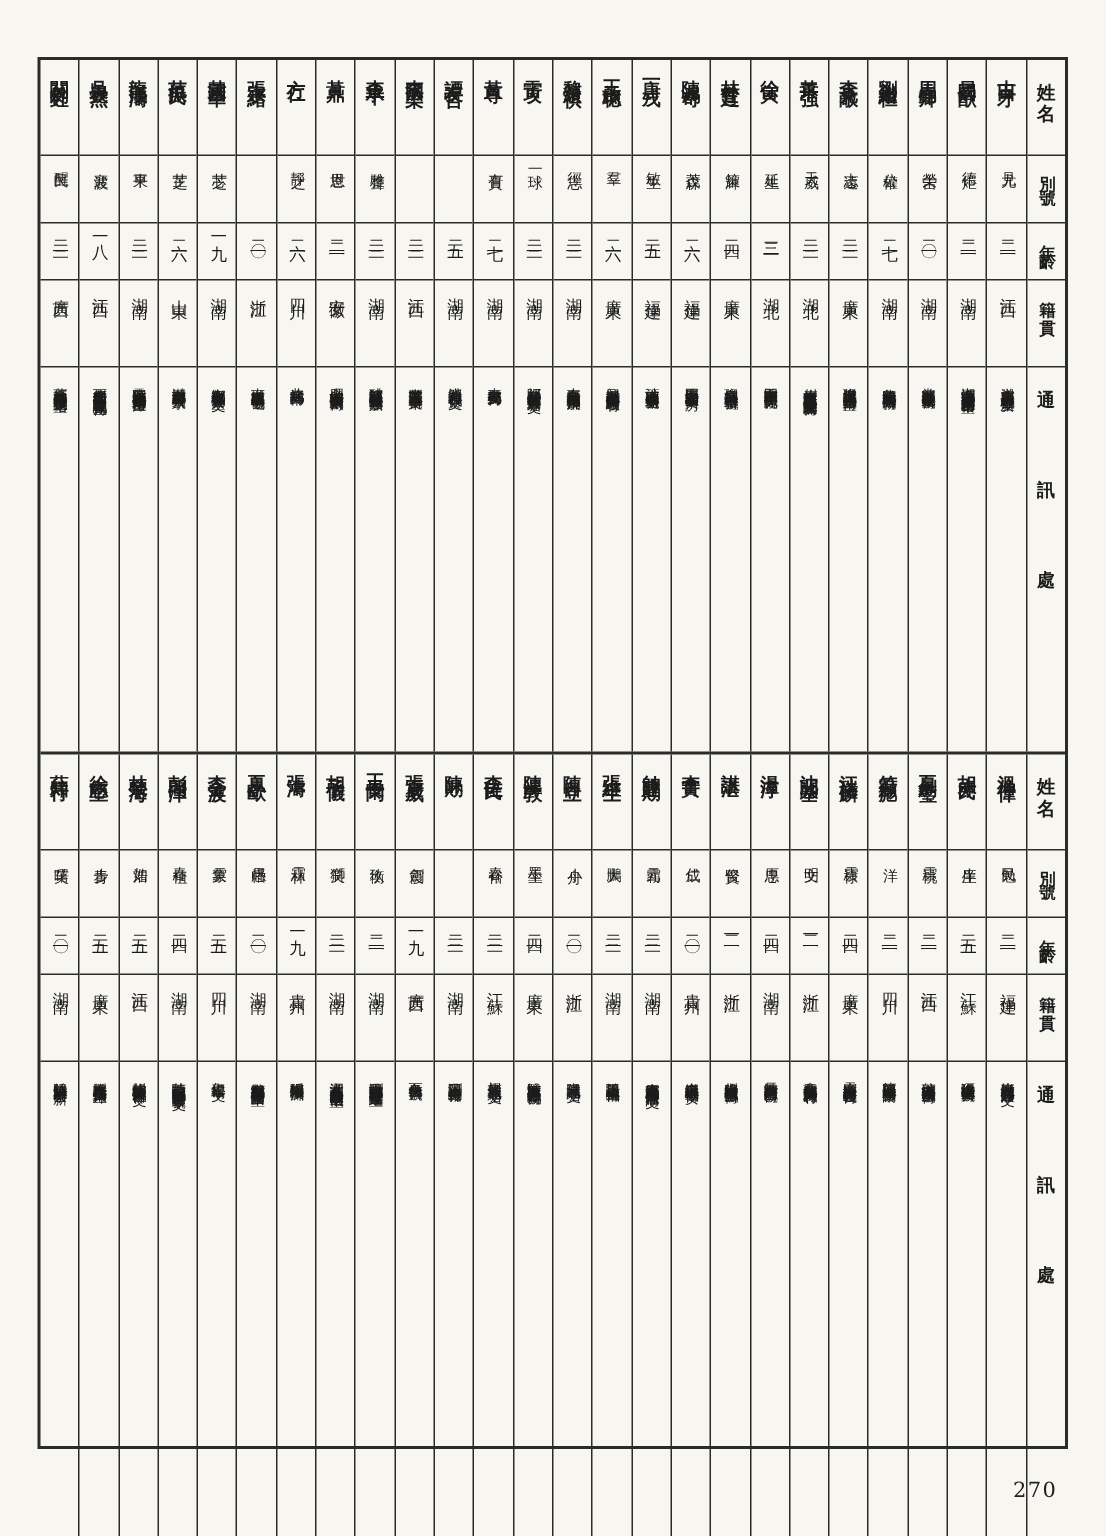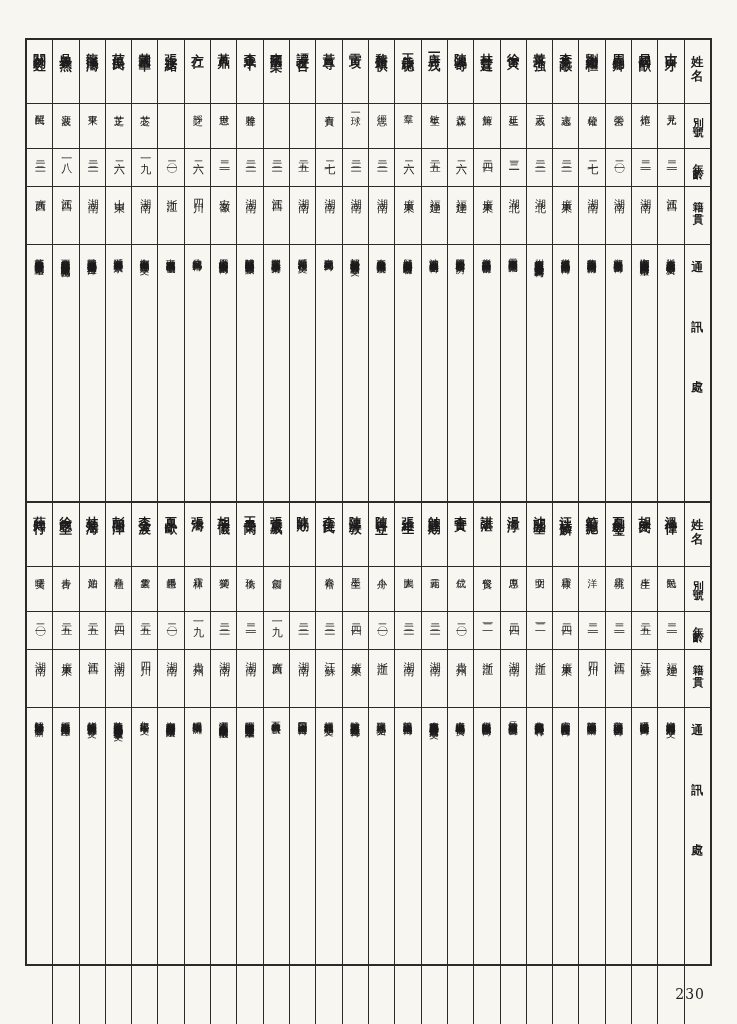--- a/index.html
+++ b/index.html
@@ -968,14 +968,14 @@
       <span class="vtext native">湖南</span>
     </div>
     <div class="cell c-addr">
       <span class="vtext addr">益陽鮮埠鎮沙河村全泰新</span>
     </div>
   </div>
       </div>
 
   </div>
 
-  <div class="page-number">230</div>
+  <div class="page-number">270</div>
 </div>
 
 </body></html>

